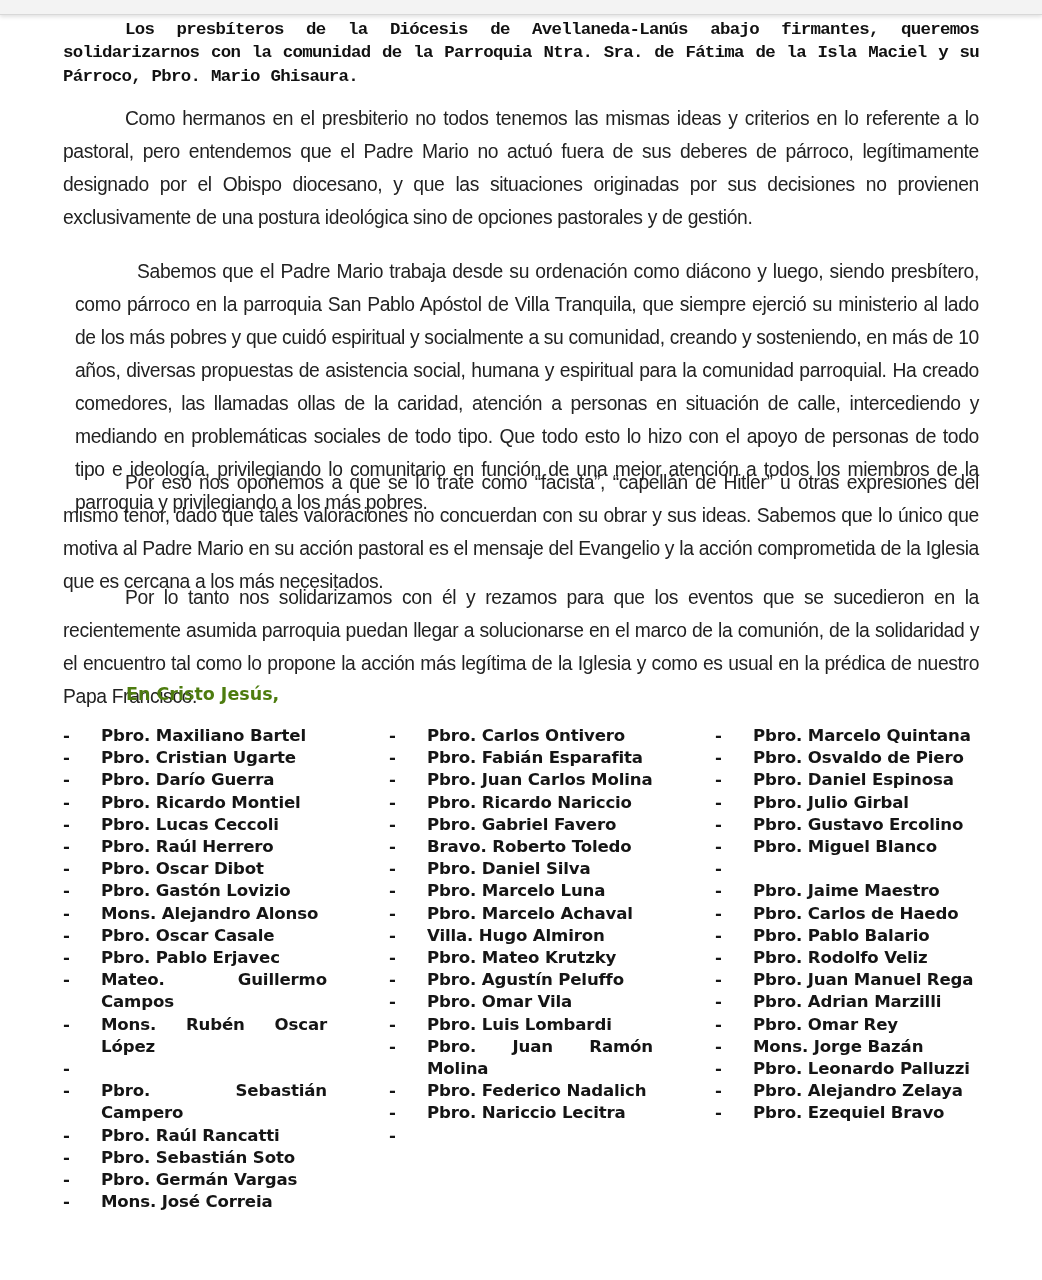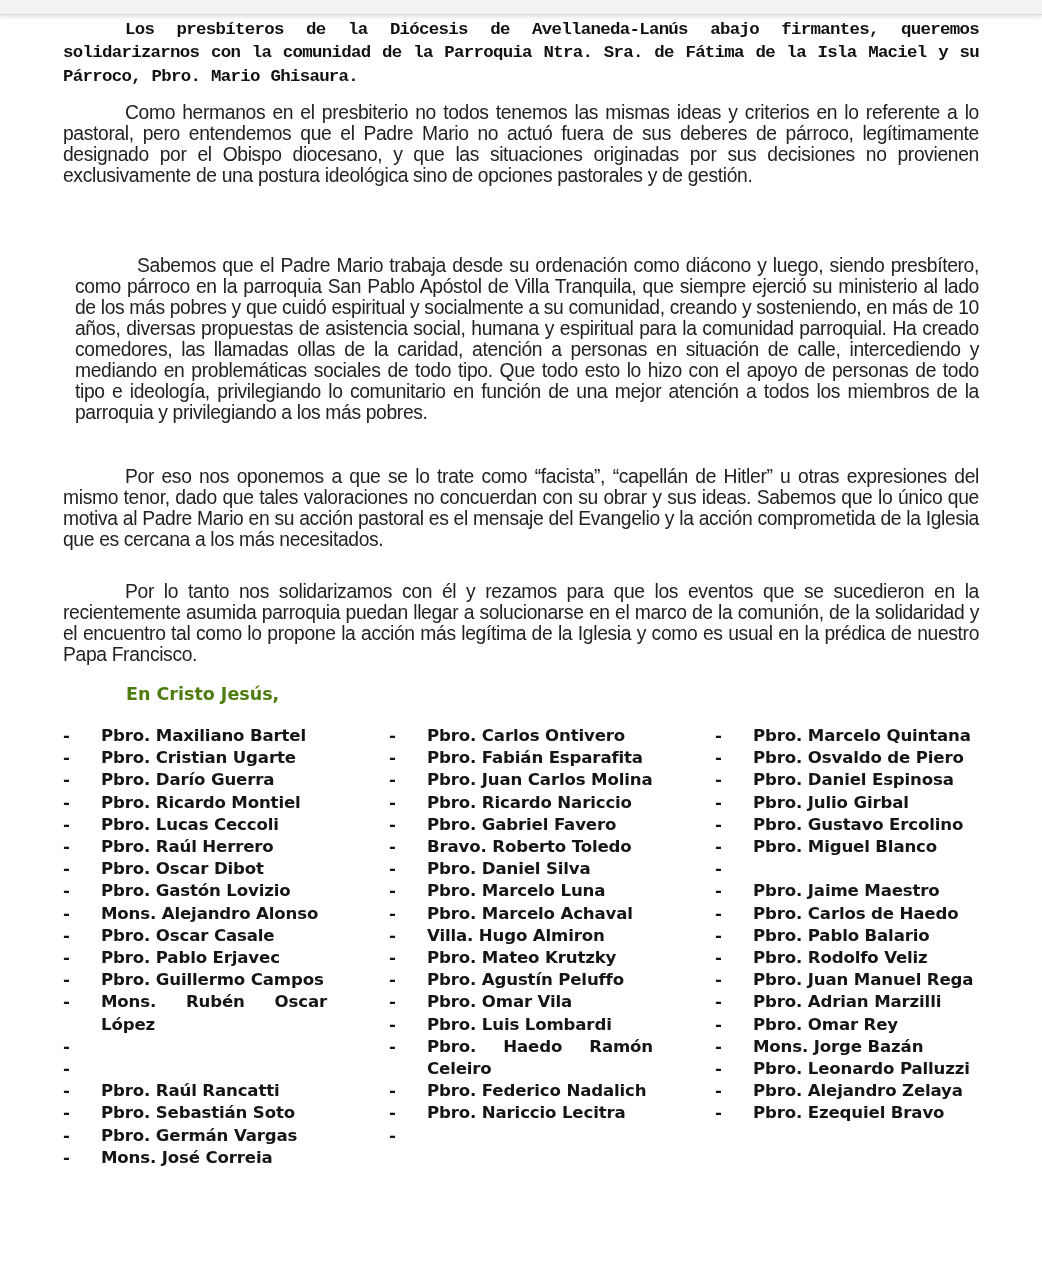--- a/index.html
+++ b/index.html
@@ -12,21 +12,21 @@
   .topbar {
     position: absolute; left: 0; top: 0; width: 1042px; height: 14px;
     background: #f3f3f3; border-bottom: 1px solid #d8d8d8;
     box-shadow: 0 2px 4px rgba(0,0,0,0.12);
   }
   .doc { position: absolute; left: 63px; top: 18px; width: 916px; }
   .p {
     margin: 0; text-align: justify; text-align-last: left;
     font-family: "Liberation Sans", sans-serif;
     font-stretch: condensed;
-    font-size: 19.3px; line-height: 21px; letter-spacing: -0.35px;
+    font-size: 19.3px; line-height: 33px; letter-spacing: -0.35px;
     text-indent: 62px; color: #222;
   }
   .intro {
     font-family: Liberation Mono, monospace; font-weight: bold;
     font-size: 17.4px; line-height: 23.4px; letter-spacing: -0.7px;
     word-spacing: 1px; color: #111;
   }
   .p1 { position: absolute; top: 84px; }
   .p2 { position: absolute; top: 237px; margin-left: 12px; }
   .p3 { position: absolute; top: 448px; }
@@ -103,31 +103,32 @@
     <div class="sig">
       <span class="dash">-</span>
       <span class="nm">Pbro. Oscar Casale</span>
     </div>
     <div class="sig">
       <span class="dash">-</span>
       <span class="nm">Pbro. Pablo Erjavec</span>
     </div>
     <div class="sig">
       <span class="dash">-</span>
-      <span class="nm">Pbro. Guillermo Campos</span>
+      <span class="nm">Mateo. Guillermo Campos</span>
     </div>
     <div class="sig">
       <span class="dash">-</span>
       <span class="nm">Mons. Rubén Oscar López</span>
     </div>
     <div class="sig">
       <span class="dash">-</span>
     </div>
     <div class="sig">
       <span class="dash">-</span>
+      <span class="nm">Pbro. Sebastián Campero</span>
     </div>
     <div class="sig">
       <span class="dash">-</span>
       <span class="nm">Pbro. Raúl Rancatti</span>
     </div>
     <div class="sig">
       <span class="dash">-</span>
       <span class="nm">Pbro. Sebastián Soto</span>
     </div>
     <div class="sig">
@@ -191,21 +192,21 @@
     <div class="sig">
       <span class="dash">-</span>
       <span class="nm">Pbro. Omar Vila</span>
     </div>
     <div class="sig">
       <span class="dash">-</span>
       <span class="nm">Pbro. Luis Lombardi</span>
     </div>
     <div class="sig">
       <span class="dash">-</span>
-      <span class="nm">Pbro. Haedo Ramón Celeiro</span>
+      <span class="nm">Pbro. Juan Ramón Molina</span>
     </div>
     <div class="sig">
       <span class="dash">-</span>
       <span class="nm">Pbro. Federico Nadalich</span>
     </div>
     <div class="sig">
       <span class="dash">-</span>
       <span class="nm">Pbro. Nariccio Lecitra</span>
     </div>
     <div class="sig">

